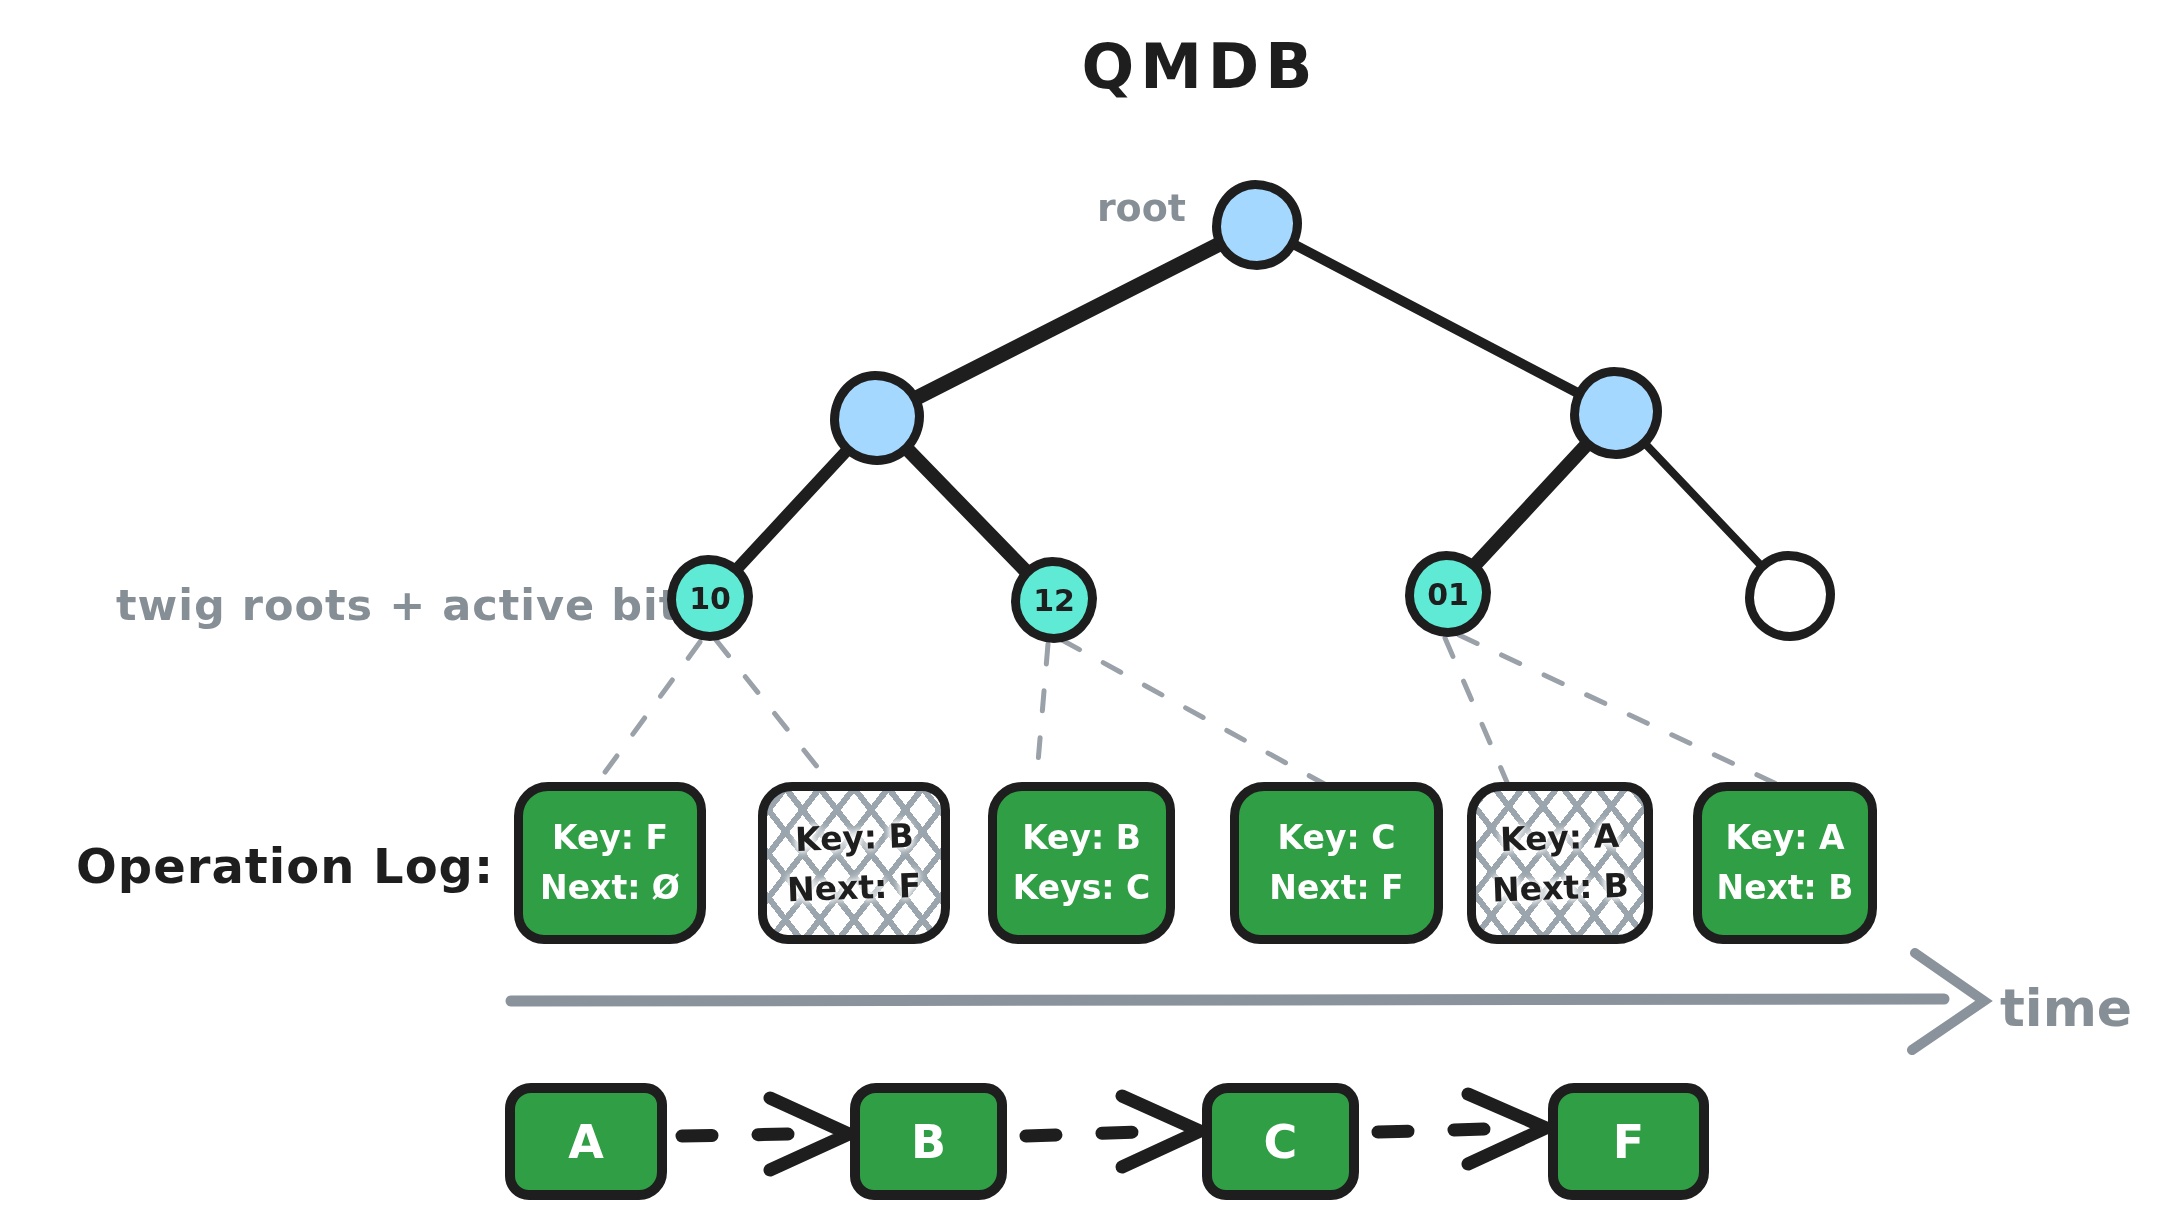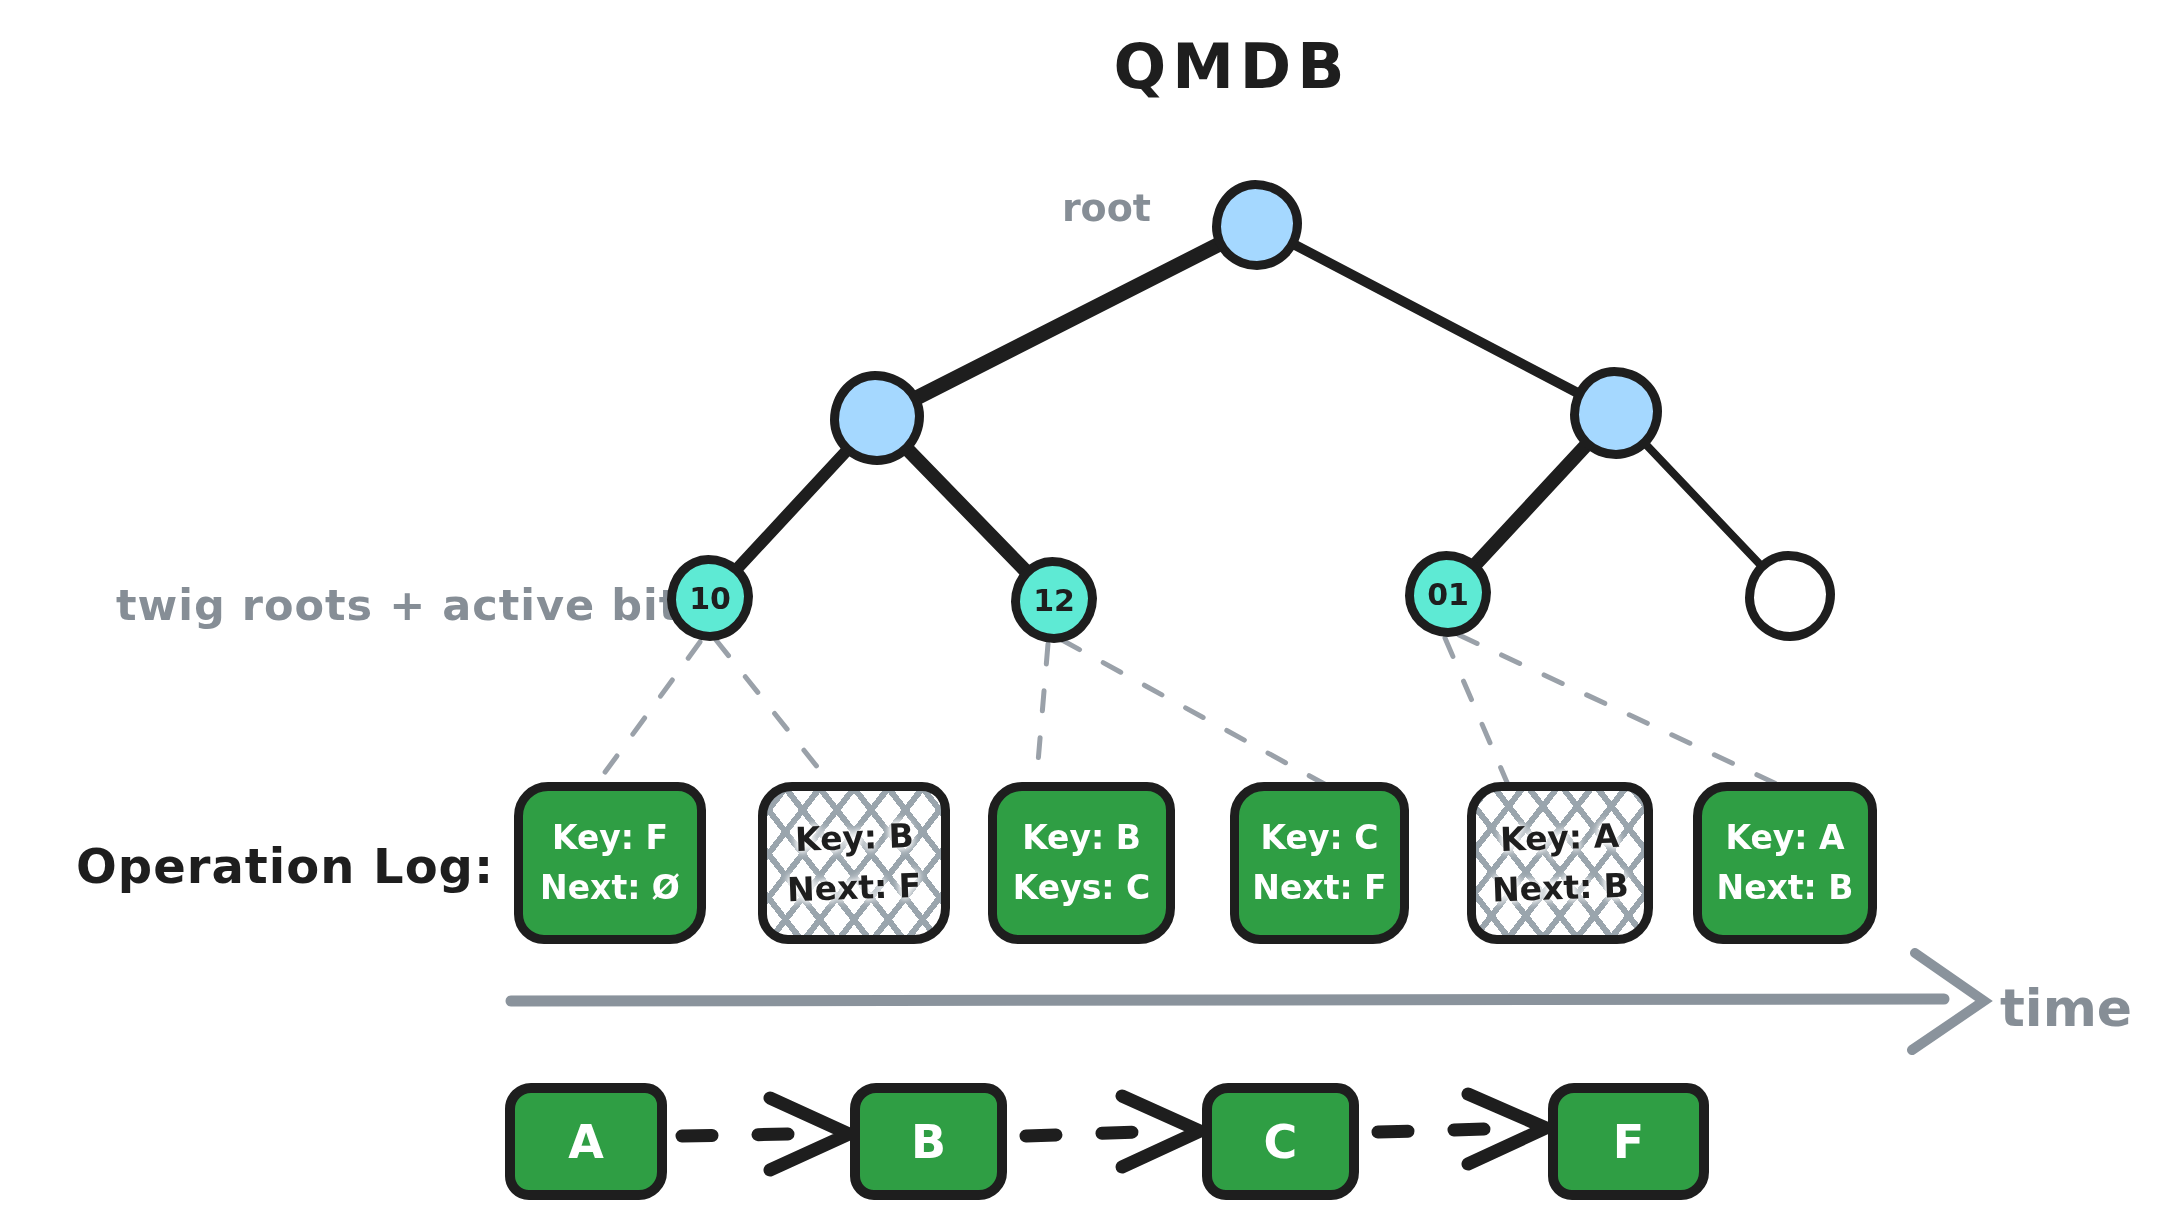--- a/index.html
+++ b/index.html
@@ -3,25 +3,25 @@
 <meta charset="utf-8">
 <style>
   html,body{margin:0;padding:0;background:#fff;}
   .canvas{
     position:relative;width:2159px;height:1222px;background:#ffffff;
     font-family:"DejaVu Sans","Liberation Sans",sans-serif;color:#1e1e1e;overflow:hidden;
   }
   svg.layer{position:absolute;left:0;top:0;width:2159px;height:1222px;}
 
   .title{
-    position:absolute;left:1032px;top:30px;width:400px;text-align:center;
+    position:absolute;left:1000px;top:30px;width:400px;text-align:center;
     font-size:62px;font-weight:700;letter-spacing:6px;color:#1e1e1e;
   }
   .gray-label{color:#868e96;font-weight:600;}
-  .root-label{position:absolute;left:1011px;top:186px;width:140px;text-align:right;font-size:38px;}
+  .root-label{position:absolute;left:1046px;top:186px;width:140px;text-align:right;font-size:38px;}
   .twig-caption{position:absolute;left:116px;top:580px;font-size:43px;letter-spacing:1px;}
   .time-label{position:absolute;left:2000px;top:978px;font-size:52px;}
 
   .section-label{position:absolute;font-size:48px;font-weight:600;color:#1e1e1e;letter-spacing:1px;margin-left:44px;}
   .op-label{left:32px;top:838px;}
   .lk-label{left:32px;top:1120px;}
 
   .node{
     position:absolute;box-sizing:border-box;border:9px solid #1e1e1e;
     border-radius:48% 52% 50% 50% / 52% 48% 52% 48%;
@@ -118,21 +118,21 @@
     <span class="op-line">Next: Ø</span>
   </div>
   <div class="op-box hatched" style="left:758px;width:192px;">
     <span class="op-line">Key: B</span>
     <span class="op-line">Next: F</span>
   </div>
   <div class="op-box green" style="left:988px;width:187px;">
     <span class="op-line">Key: B</span>
     <span class="op-line">Keys: C</span>
   </div>
-  <div class="op-box green" style="left:1230px;width:179px;">
+  <div class="op-box green" style="left:1230px;width:213px;">
     <span class="op-line">Key: C</span>
     <span class="op-line">Next: F</span>
   </div>
   <div class="op-box hatched" style="left:1467px;width:186px;">
     <span class="op-line">Key: A</span>
     <span class="op-line">Next: B</span>
   </div>
   <div class="op-box green" style="left:1693px;width:184px;">
     <span class="op-line">Key: A</span>
     <span class="op-line">Next: B</span>

